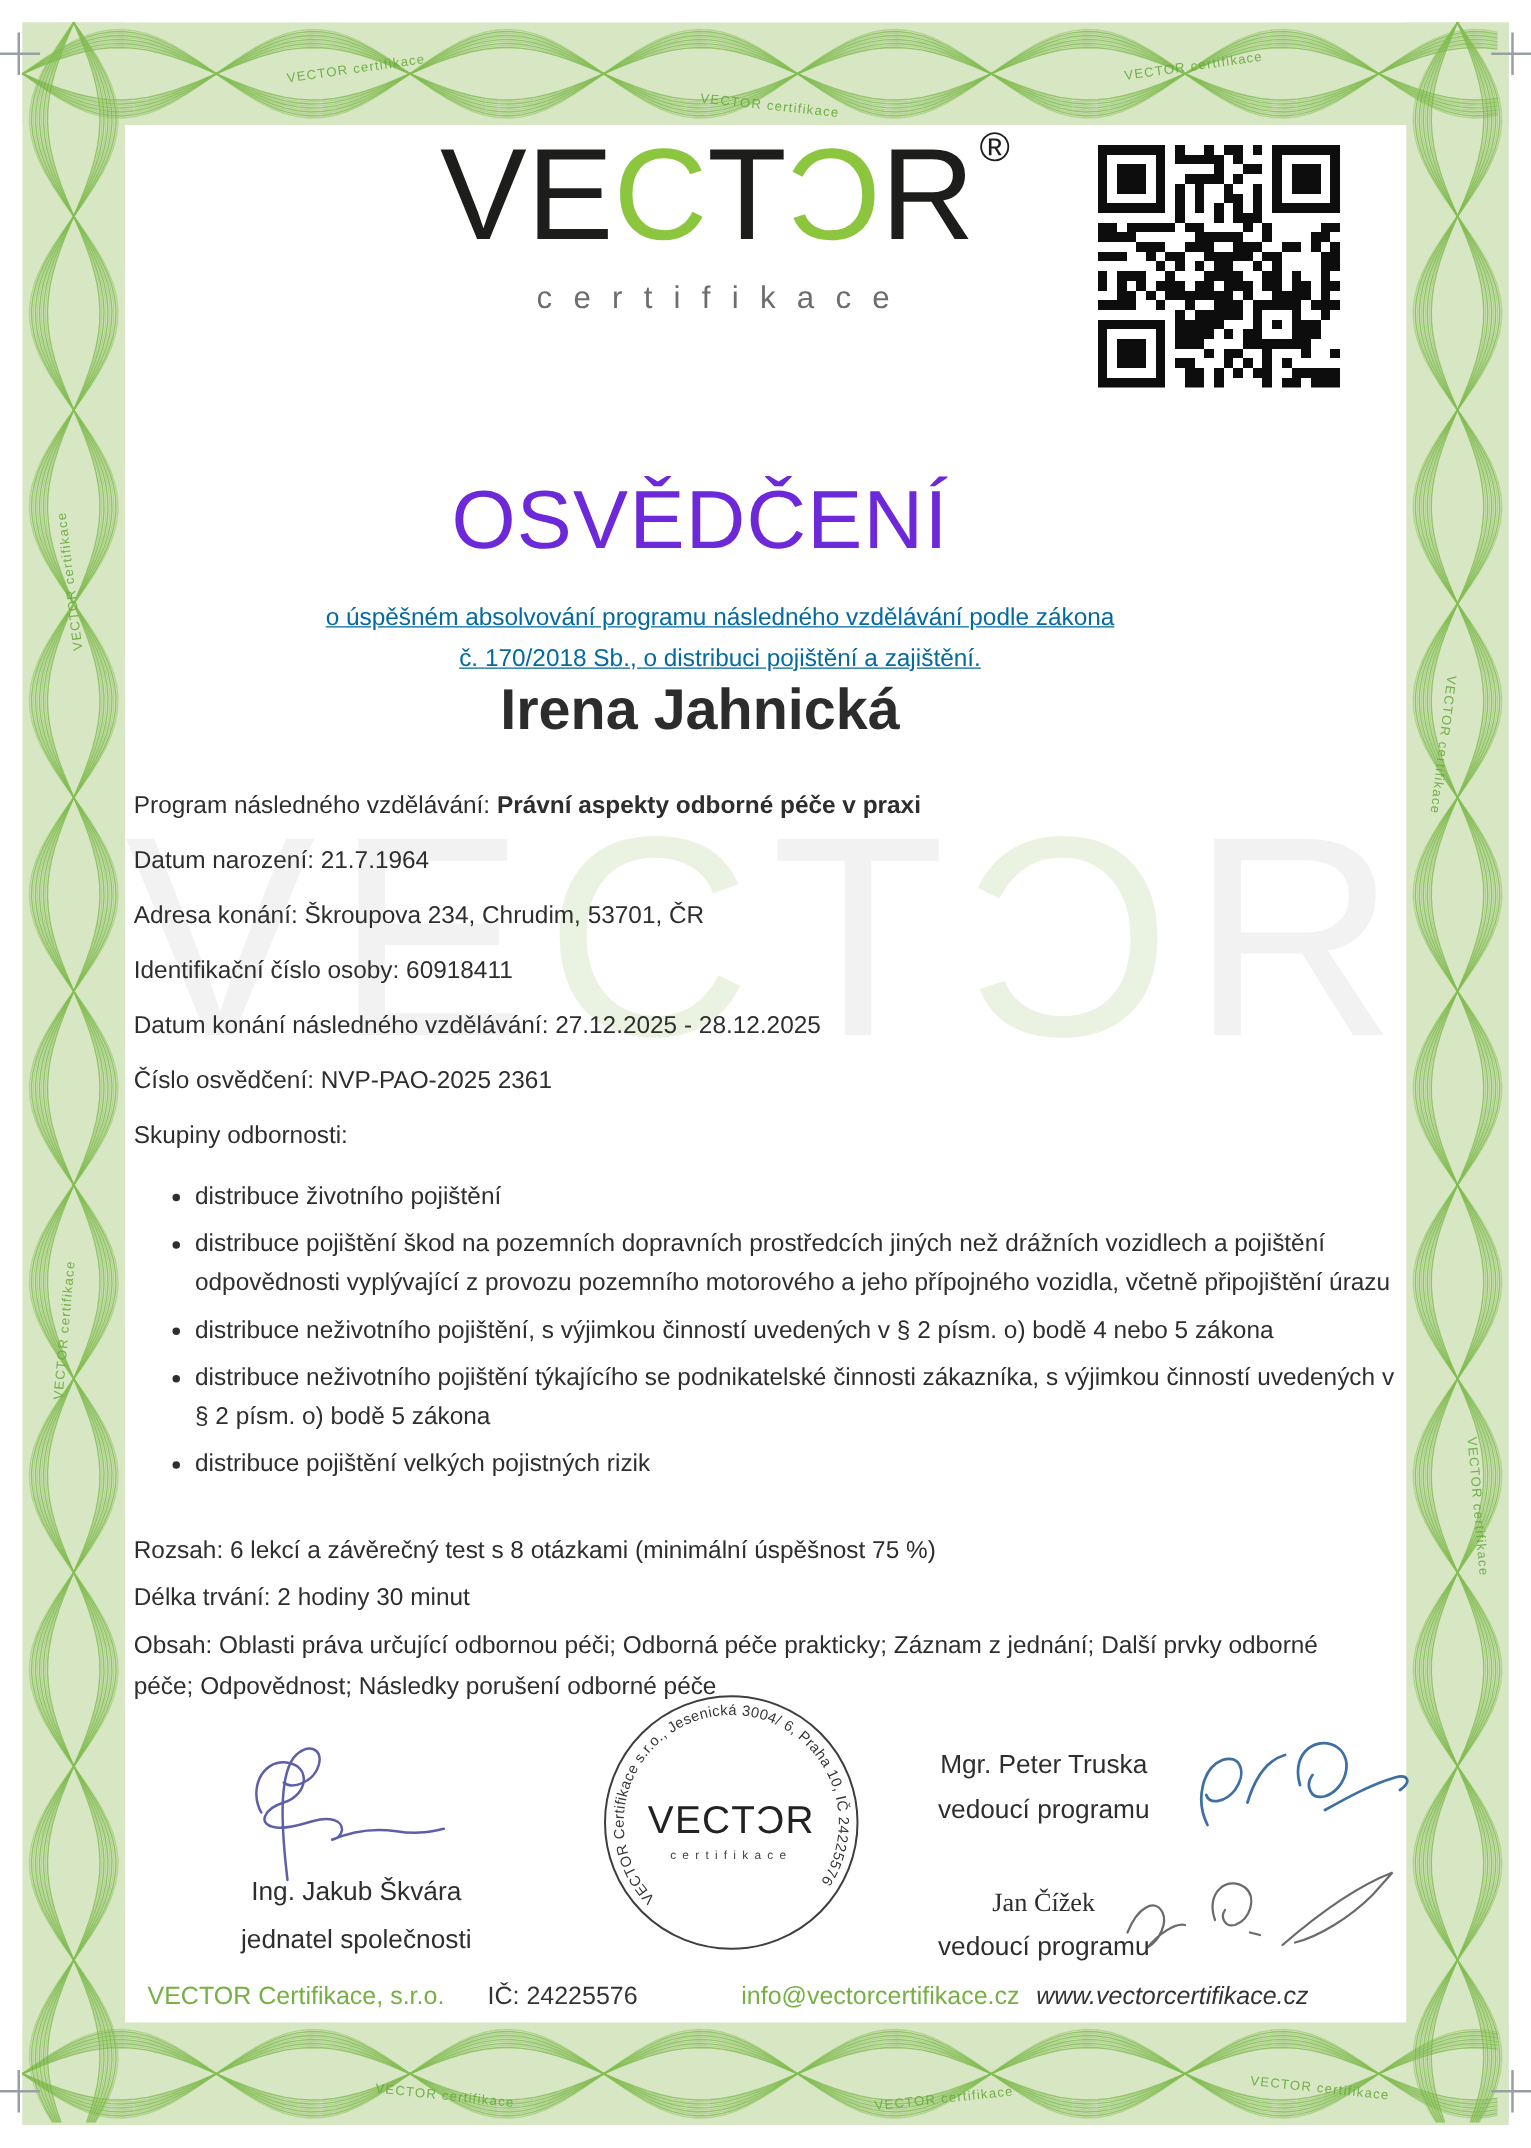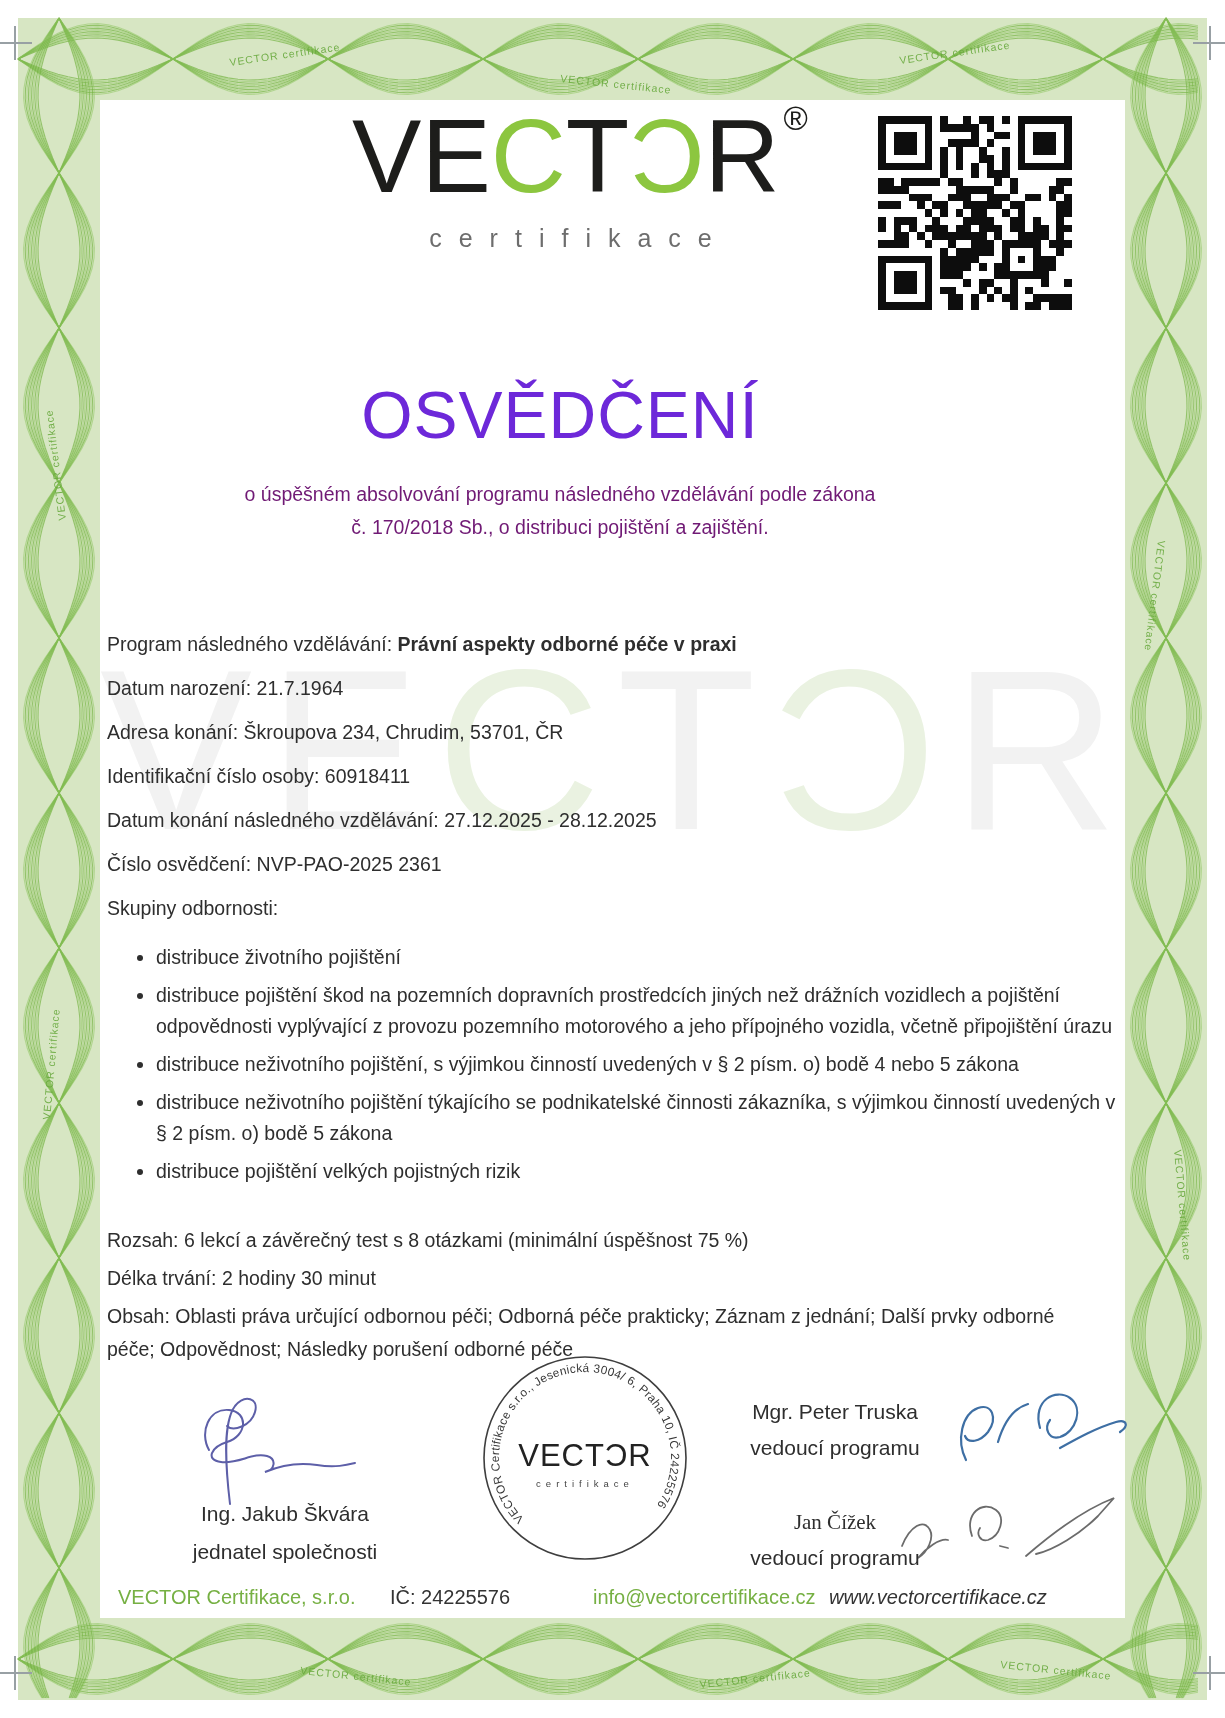--- a/index.html
+++ b/index.html
@@ -31,22 +31,22 @@
   .reg{display:inline-block;position:relative;top:-62px;font-size:33px;color:#1d1d1b;margin-left:4px;}
   .logo-sub{margin-top:16px;font-size:25px;letter-spacing:17px;color:#6d6d6d;padding-left:14px;}
 
   
   .qr{position:absolute;left:878px;top:116px;width:194px;height:194px;shape-rendering:crispEdges;}
 
   .intro{position:absolute;left:0;top:296px;width:1120px;text-align:center;
          font-size:19.5px;line-height:34px;color:#2b2b2b;}
   .title{position:absolute;left:0;top:380px;width:1120px;text-align:center;
          font-size:66px;line-height:70px;color:#6d28d9;letter-spacing:1px;}
-  .subtitle{position:absolute;left:0;top:478px;width:1120px;text-align:center;
-            font-size:19.5px;line-height:33px;color:#701a75;}
+  .subtitle{position:absolute;left:16px;top:478px;width:1120px;text-align:center;
+            font-size:19.5px;line-height:33px;color:#0369a1;text-decoration:underline;}
   .holder{position:absolute;left:0;top:540px;width:1120px;text-align:center;
           font-size:46px;font-weight:bold;color:#2c2c2c;}
 
   .details{position:absolute;left:107px;top:632px;width:1010px;}
   .drow{font-size:19.5px;line-height:24px;margin-bottom:20px;color:#2e2e2e;}
   .bold{font-weight:bold;}
 
   .groups{position:absolute;left:132px;top:942px;width:968px;margin:0;padding:0 4px 0 24px;}
   .groups li{font-size:19.5px;line-height:31px;margin-bottom:7px;color:#2e2e2e;}
 
@@ -535,20 +535,21 @@
     </svg>
 
 
   <div class="title">OSVĚDČENÍ</div>
 
   <div class="subtitle">
     <div>o úspěšném absolvování programu následného vzdělávání podle zákona</div>
     <div>č. 170/2018 Sb., o distribuci pojištění a zajištění.</div>
   </div>
 
+  <div class="holder">Irena Jahnická</div>
 
   <div class="details">
     <div class="drow"><span>Program následného vzdělávání: </span><span class="bold">Právní aspekty odborné péče v praxi</span></div>
     <div class="drow">Datum narození: 21.7.1964</div>
     <div class="drow">Adresa konání: Škroupova 234, Chrudim, 53701, ČR</div>
     <div class="drow">Identifikační číslo osoby: 60918411</div>
     <div class="drow">Datum konání následného vzdělávání: 27.12.2025 - 28.12.2025</div>
     <div class="drow">Číslo osvědčení: NVP-PAO-2025 2361</div>
     <div class="drow">Skupiny odbornosti:</div>
   </div>

